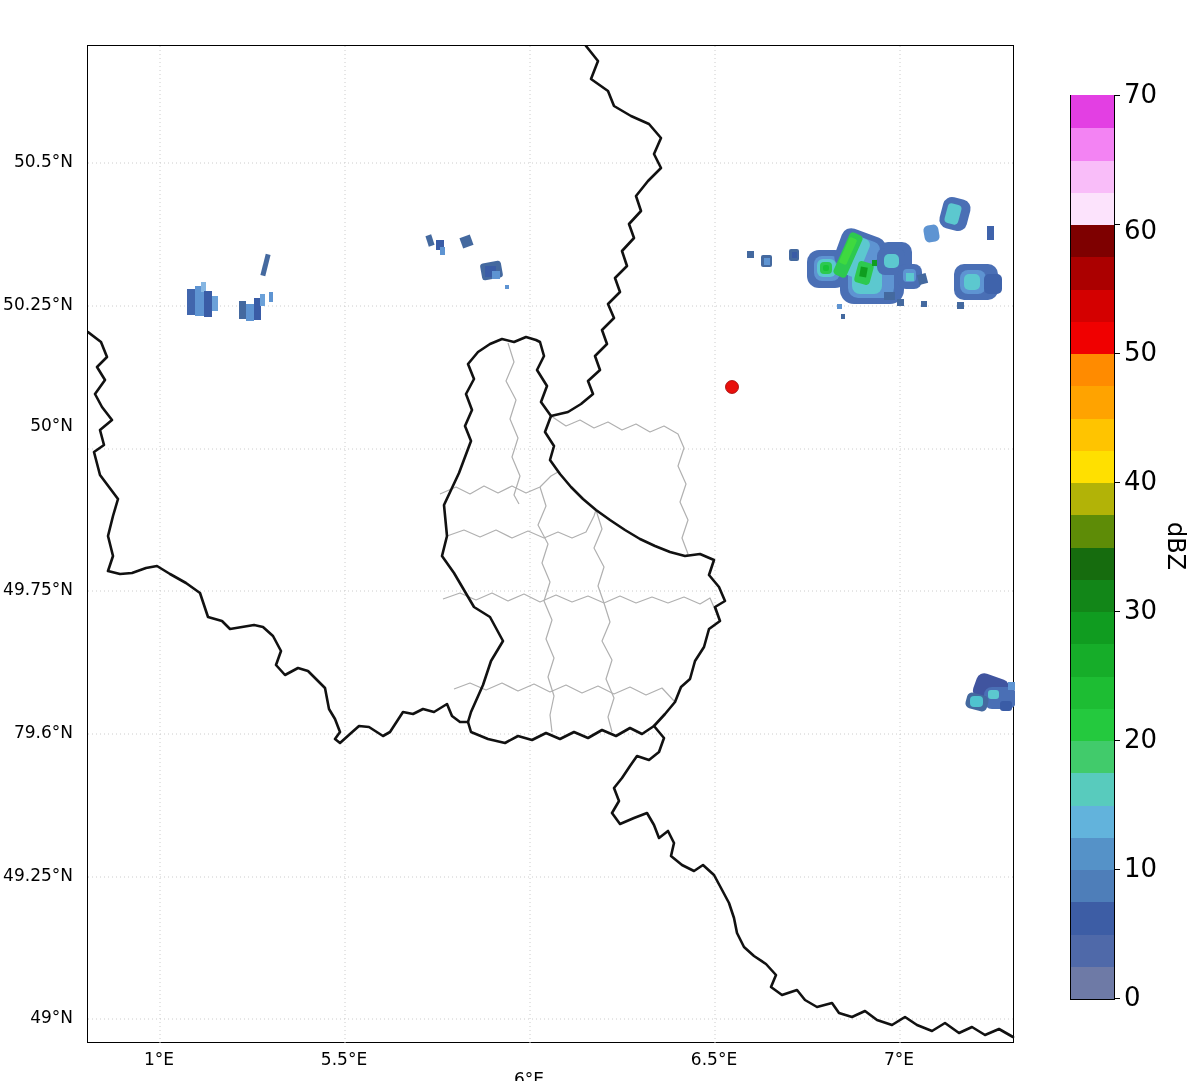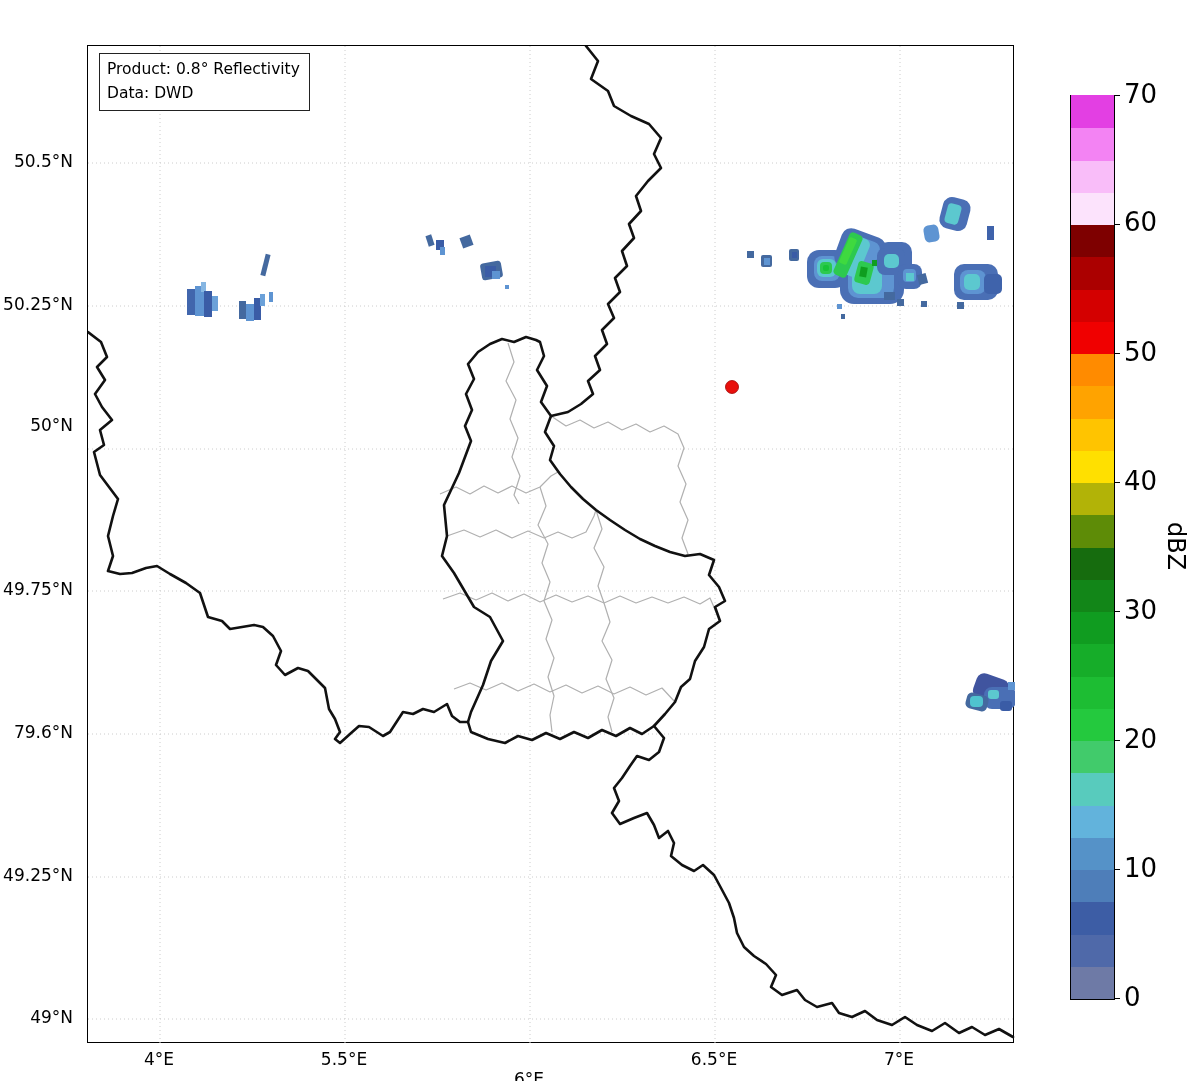--- a/index.html
+++ b/index.html
@@ -127,37 +127,33 @@
           <rect x="878" y="648" width="22" height="16" fill="#44699f" rx="5" ry="5" transform="rotate(15 889 656)"></rect>
           <rect x="882" y="650" width="13" height="11" fill="#4fc3cf" rx="4" ry="4"></rect>
           <rect x="900" y="644" width="11" height="9" fill="#5cc8cf" rx="3" ry="3"></rect>
           <rect x="912" y="655" width="12" height="10" fill="#3a5ca6" rx="3" ry="3"></rect>
           <rect x="920" y="636" width="8" height="8" fill="#5e94d2"></rect>
         </g>
       <g id="g-marker">
           <circle cx="644" cy="341" r="6.5" fill="#e8100c" stroke="#a00000" stroke-width="0.8"></circle>
         </g>
     </svg>
-    <div id="infobox">
-      <div>Product: 0.8° Reflectivity</div>
-      <div>Data: DWD</div>
-    </div>
   </div>
 
   <div id="yticks">
       <div class="ytick" style="top: 162px;">50.5°N</div>
       <div class="ytick" style="top: 305px;">50.25°N</div>
       <div class="ytick" style="top: 426px;">50°N</div>
       <div class="ytick" style="top: 590px;">49.75°N</div>
       <div class="ytick" style="top: 733px;">79.6°N</div>
       <div class="ytick" style="top: 876px;">49.25°N</div>
       <div class="ytick" style="top: 1018px;">49°N</div>
     </div>
   <div id="xticks">
-      <div class="xtick" style="left: 159px;">4°E</div>
+      <div class="xtick" style="left: 159px;">1°E</div>
       <div class="xtick" style="left: 344px;">5.5°E</div>
       <div class="xtick" style="left: 529px; margin-top: 20px;">6°E</div>
       <div class="xtick" style="left: 714px;">6.5°E</div>
       <div class="xtick" style="left: 899px;">7°E</div>
     </div>
 
   <div id="cbar">
       <div class="cseg" style="bottom: 0px; height: 32.85px; background: rgb(110, 122, 166);"></div>
       <div class="cseg" style="bottom: 32.25px; height: 32.85px; background: rgb(79, 105, 169);"></div>
       <div class="cseg" style="bottom: 64.5px; height: 32.85px; background: rgb(61, 93, 165);"></div>
@@ -194,18 +190,18 @@
       <div class="cblabel" style="top: 869px;">10</div>
       <div class="cbtick" style="top: 740px;"></div>
       <div class="cblabel" style="top: 740px;">20</div>
       <div class="cbtick" style="top: 611px;"></div>
       <div class="cblabel" style="top: 611px;">30</div>
       <div class="cbtick" style="top: 482px;"></div>
       <div class="cblabel" style="top: 482px;">40</div>
       <div class="cbtick" style="top: 353px;"></div>
       <div class="cblabel" style="top: 353px;">50</div>
       <div class="cbtick" style="top: 224px;"></div>
-      <div class="cblabel" style="top: 223px;">60</div>
+      <div class="cblabel" style="top: 231px;">60</div>
       <div class="cbtick" style="top: 95px;"></div>
       <div class="cblabel" style="top: 95px;">70</div>
     </div>
   <div id="cbarlabel">dBZ</div>
 </div>
 
 </body></html>

